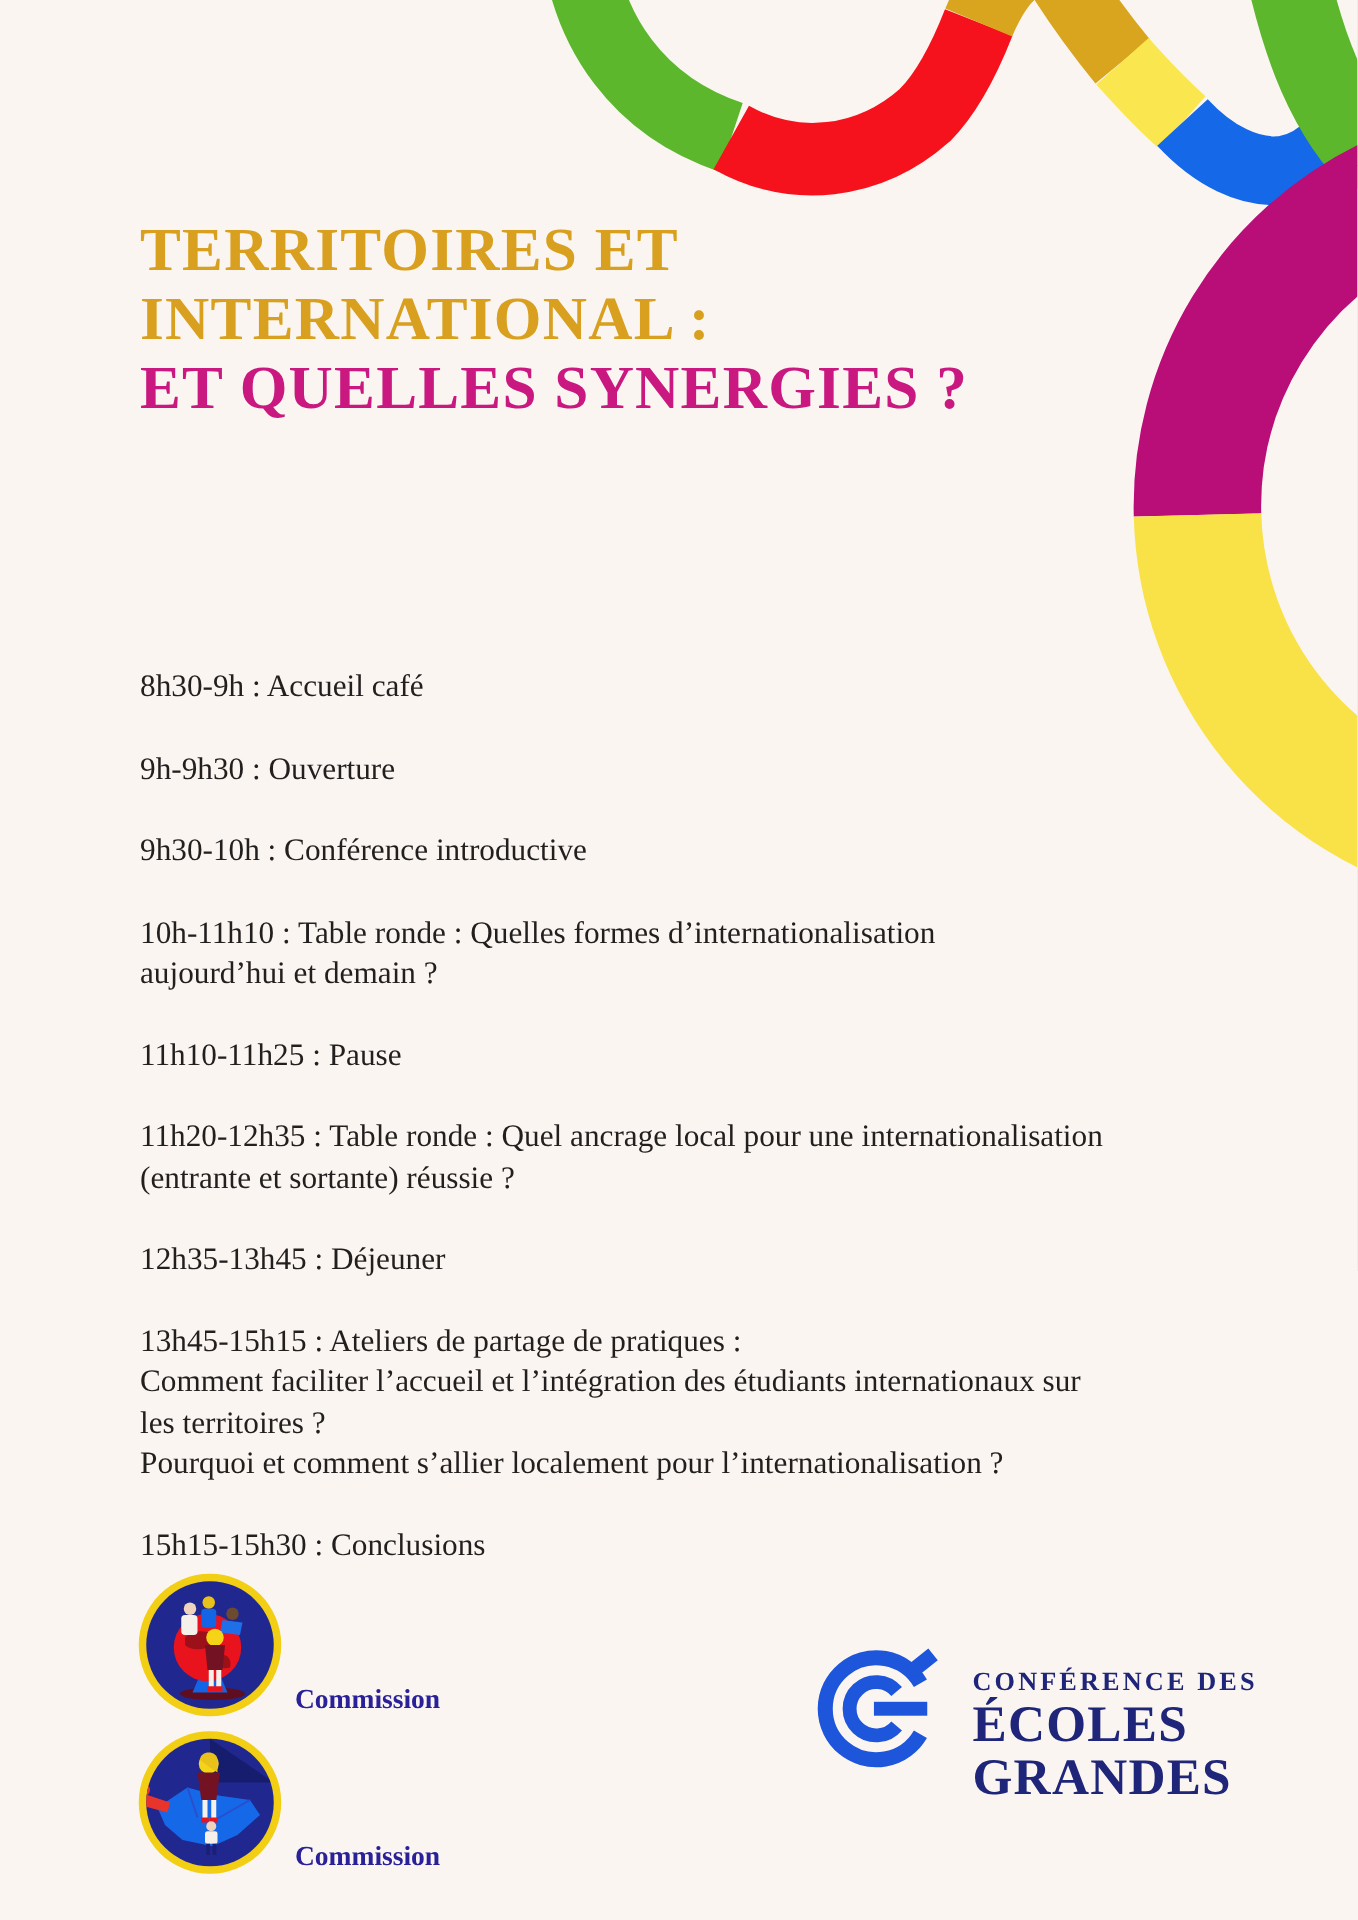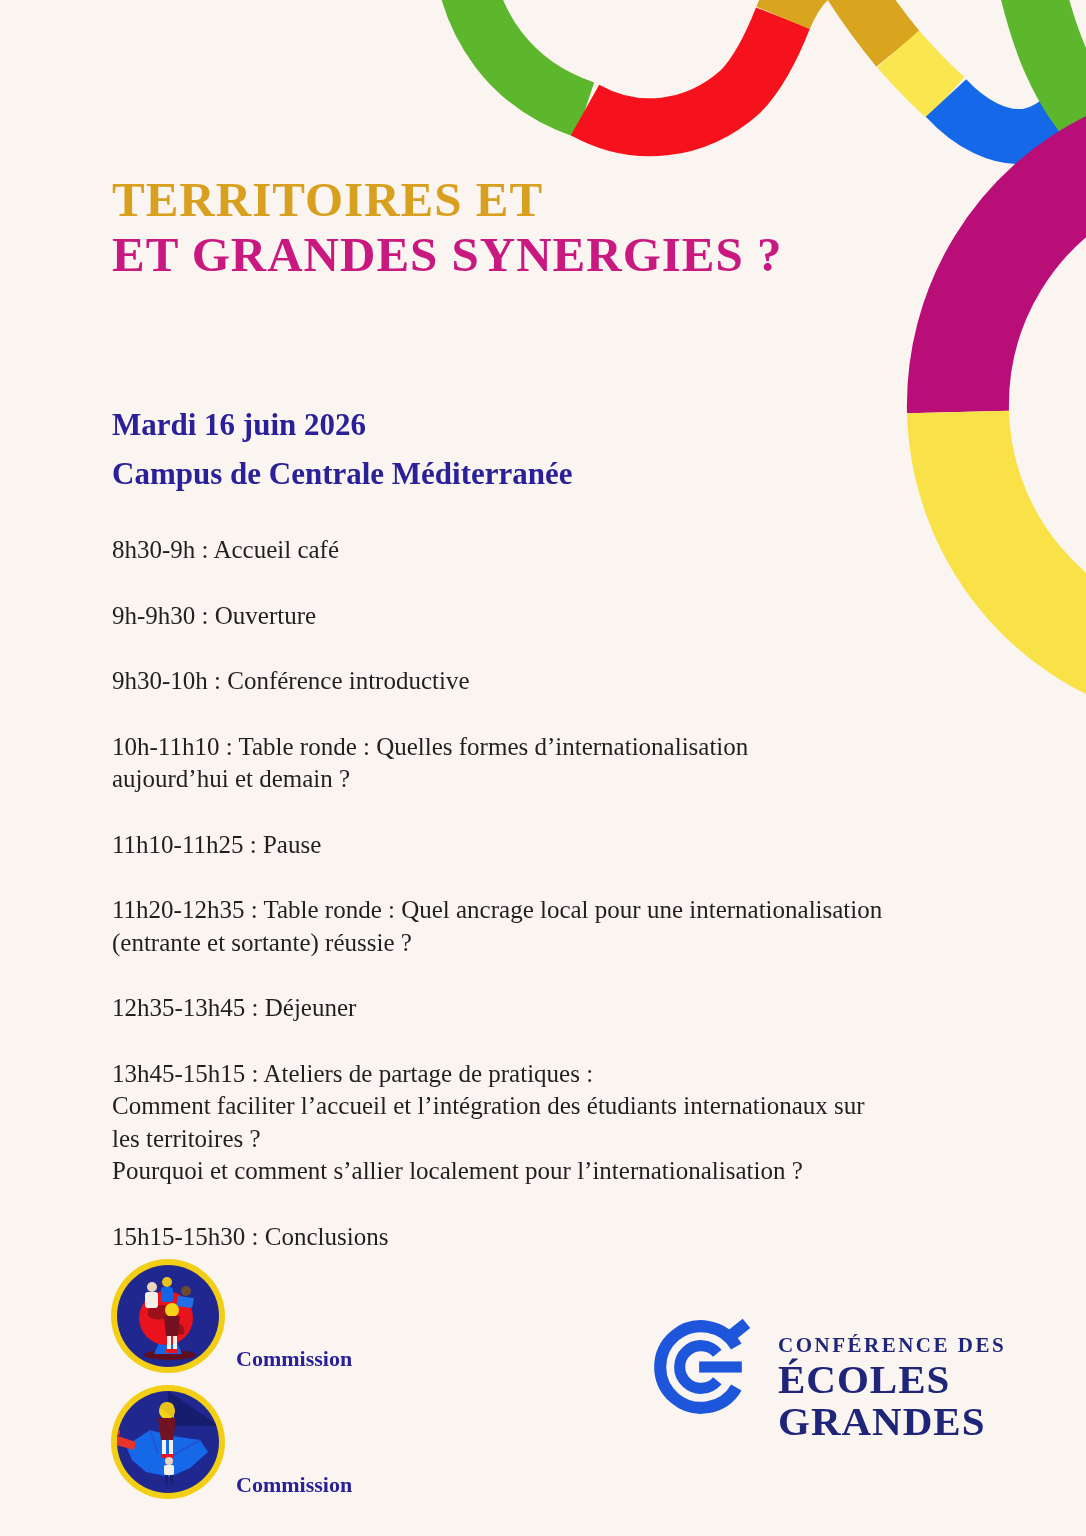--- a/index.html
+++ b/index.html
@@ -57,27 +57,24 @@
       <path d="M 898,49 C 914,67 930,84 946,98" stroke="#FAE64F" stroke-width="56"></path>
       <path d="M 946,98 C 970,124 1000,140 1028,136 C 1044,133 1056,125 1066,114" stroke="#1568E8" stroke-width="55"></path>
       <path d="M 1028,-30 C 1042,35 1062,92 1104,132" stroke="#5CB72C" stroke-width="66"></path>
       <path d="M 1112,160 A 272 272 0 0 0 958,412" stroke="#B90D78" stroke-width="102"></path>
       <path d="M 958,412 A 272 272 0 0 0 1169,670" stroke="#F9E148" stroke-width="102"></path>
     </g>
   </svg>
 
   <div class="title-block">
     <div class="title-line title-gold">TERRITOIRES ET</div>
-    <div class="title-line title-pink">ET GRANDES SYNERGIES ?</div>
+    <div class="title-line title-gold">INTERNATIONAL :</div>
+    <div class="title-line title-pink">ET QUELLES SYNERGIES ?</div>
   </div>
 
-  <div class="date-block">
-    <div class="date-line">Mardi 16 juin 2026</div>
-    <div class="date-line">Campus de Centrale Méditerranée</div>
-  </div>
 
   <div class="schedule">
     <div class="sched-item">
       <div class="sched-line">8h30-9h : Accueil café</div>
     </div>
     <div class="sched-item">
       <div class="sched-line">9h-9h30 : Ouverture</div>
     </div>
     <div class="sched-item">
       <div class="sched-line">9h30-10h : Conférence introductive</div>

